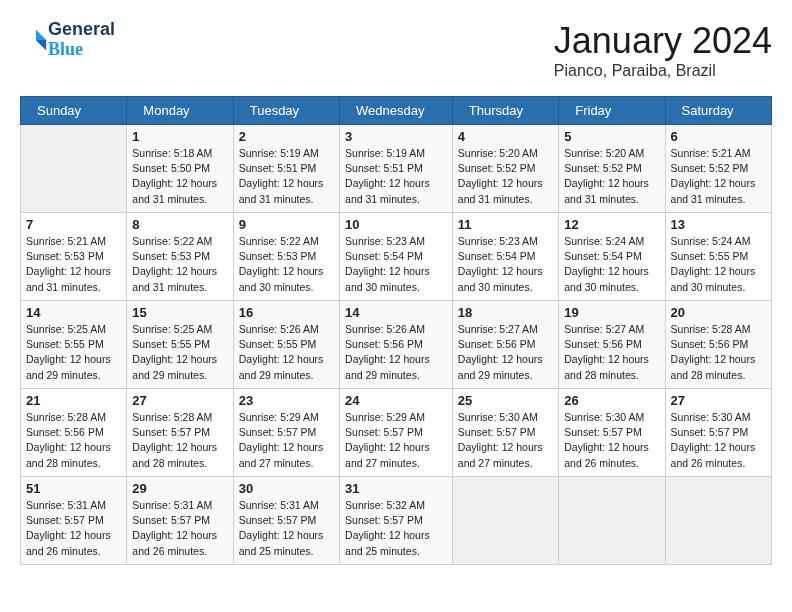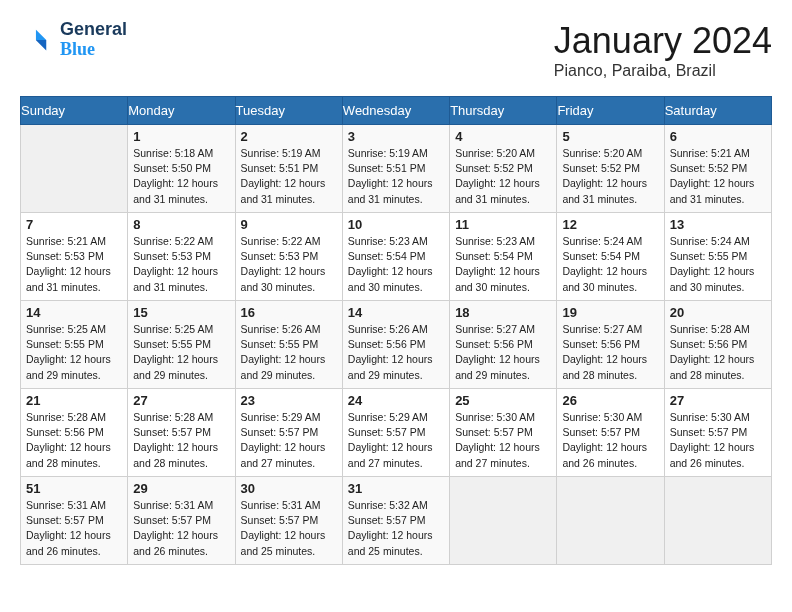--- a/index.html
+++ b/index.html
@@ -12,21 +12,21 @@
     }
     .header {
       display: flex;
       justify-content: space-between;
       align-items: flex-start;
       margin-bottom: 16px;
     }
     .logo {
       display: flex;
       align-items: center;
-      gap: 12px;
+      gap: 0;
     }
     .logo-icon {
       width: 28px;
       height: 28px;
     }
     .title-block {
     }
     .month-title {
       font-size: 36px;
       font-weight: normal;
@@ -37,21 +37,21 @@
       color: #333;
     }
     table {
       width: 100%;
       border-collapse: collapse;
       font-size: 11px;
     }
     thead tr th {
       background: #2a6fad;
       color: #fff;
-      padding: 6px 0;
+      padding: 6px 16px;
       text-align: left;
       font-size: 13px;
       font-weight: normal;
       border: 1px solid #1e5a94;
     }
     tbody tr td {
       vertical-align: top;
       padding: 4px 5px;
       border: 1px solid #d0d0d0;
       min-height: 80px;

